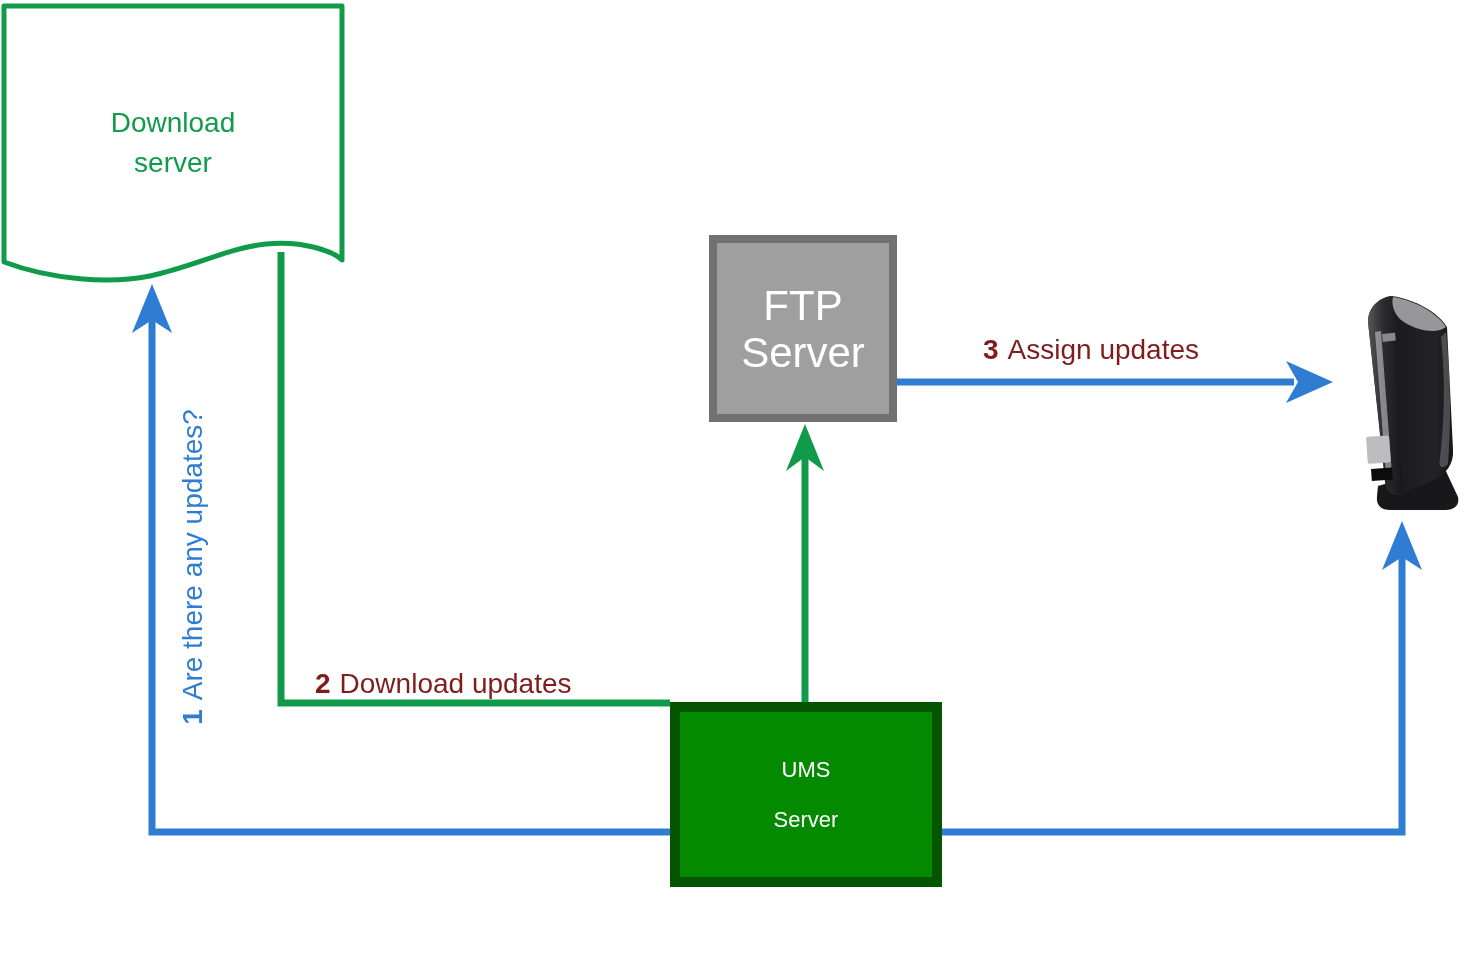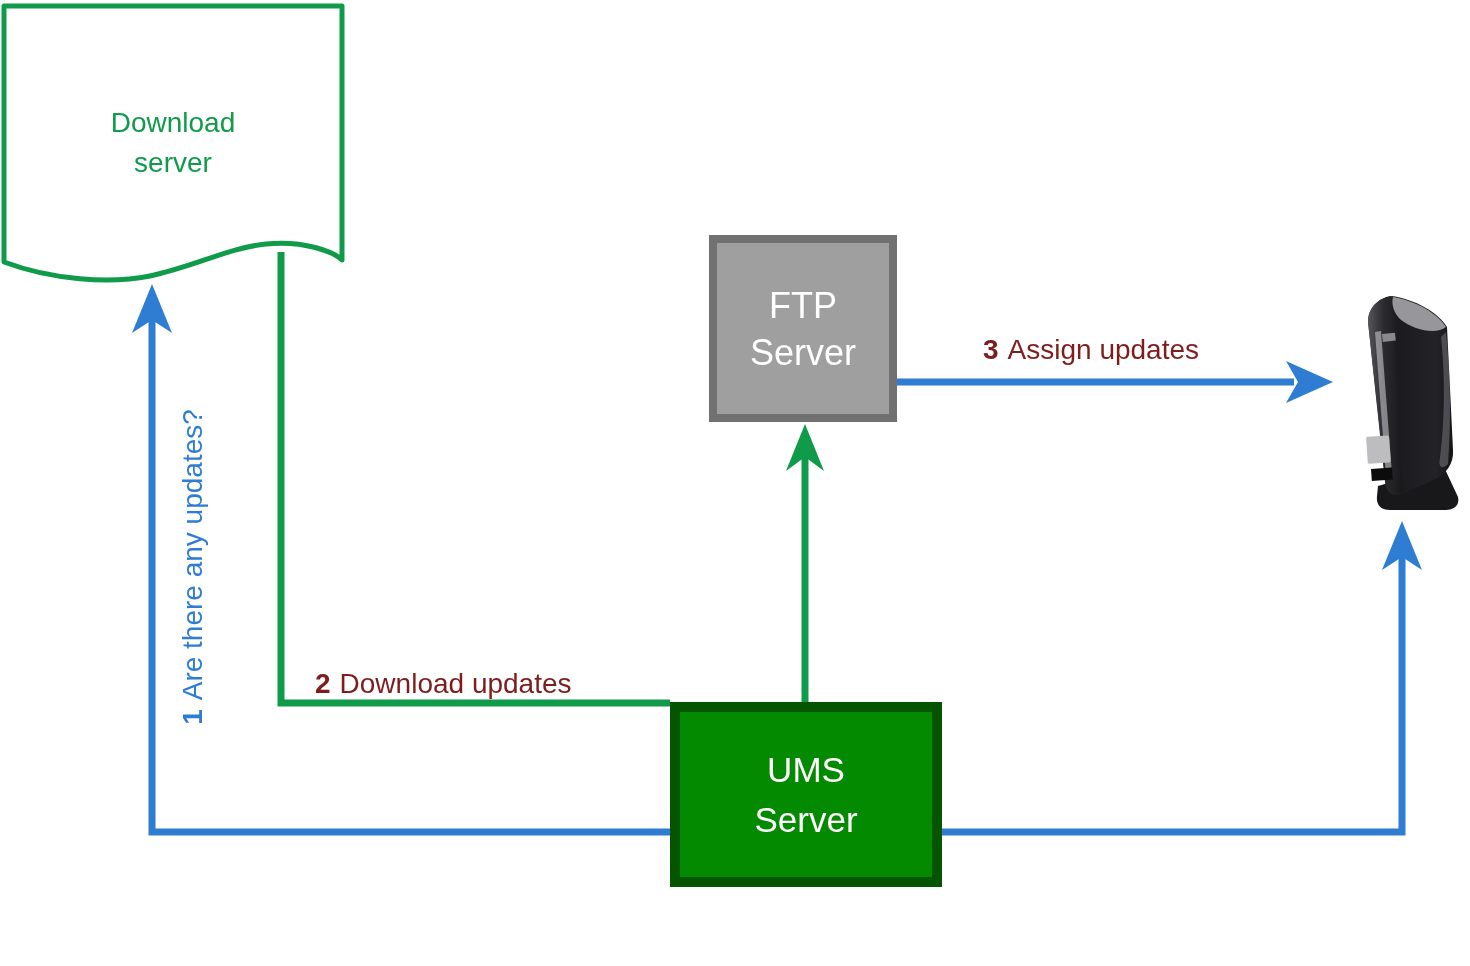--- a/index.html
+++ b/index.html
@@ -17,27 +17,27 @@
     display:flex;align-items:center;justify-content:center;
     text-align:center;
     box-sizing:border-box;
     white-space:pre-line;
   }
   .node-label{white-space:pre-line;}
   #ftp-box{
     left:709px;top:235px;width:188px;height:187px;
     background:var(--gray_fill,#9f9f9f);
     border:8px solid var(--gray_border,#717171);
-    color:#fff;font-size:36px;line-height:47px;
+    color:#fff;font-size:42px;line-height:47px;
   }
   #ums-box{
     left:670px;top:702px;width:272px;height:185px;
     background:var(--green_fill,#048a00);
     border:10px solid var(--green_border,#055400);
-    color:#fff;font-size:35px;line-height:50px;
+    color:#fff;font-size:22px;line-height:50px;
   }
   #download-label{
     position:absolute;left:20px;top:103px;width:306px;
     color:var(--green,#0f9b4a);
     font-size:28px;line-height:40px;text-align:center;
     white-space:pre-line;
   }
   .step-label{
     position:absolute;
     color:#7f1d1d;font-size:28px;line-height:34px;

